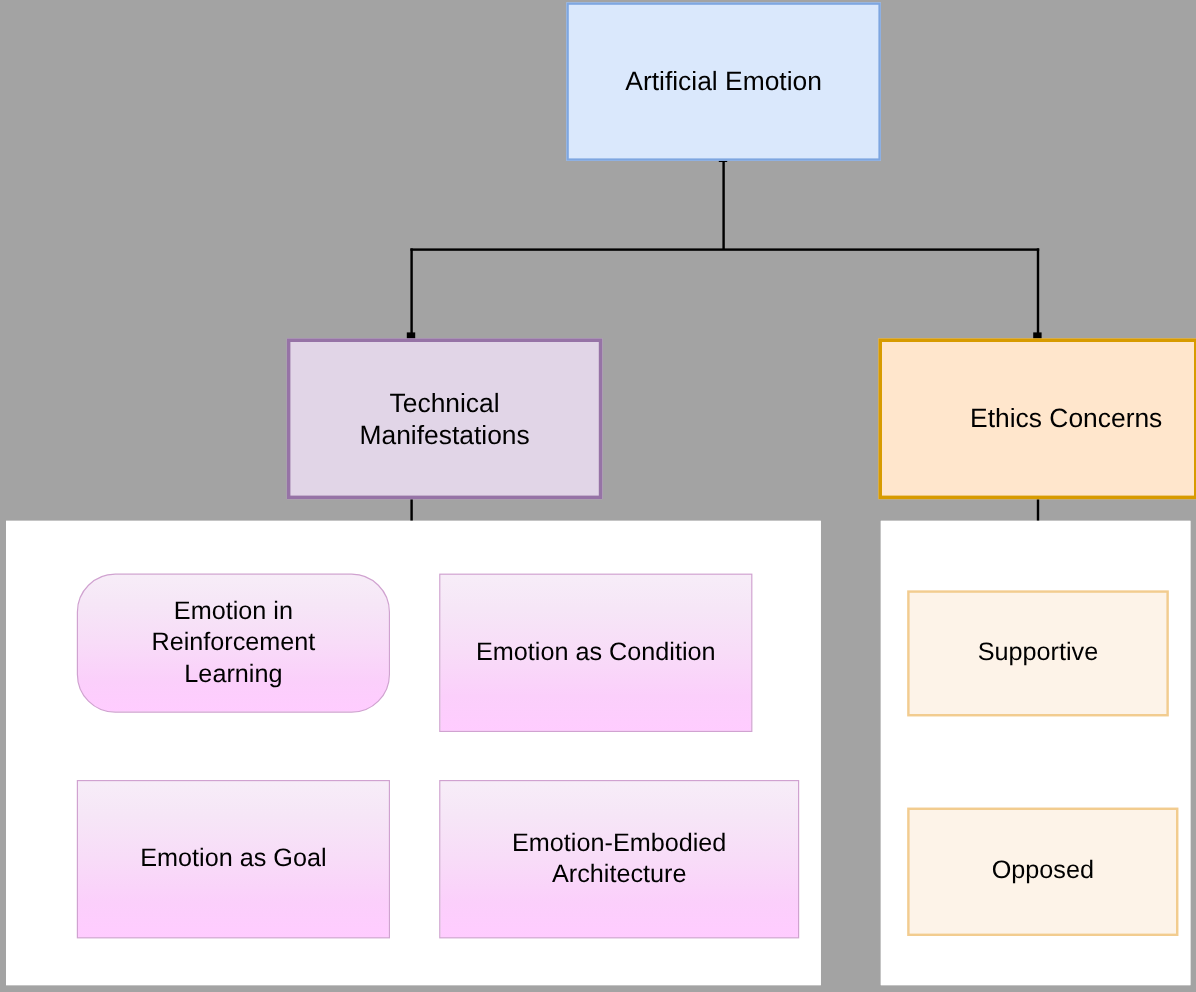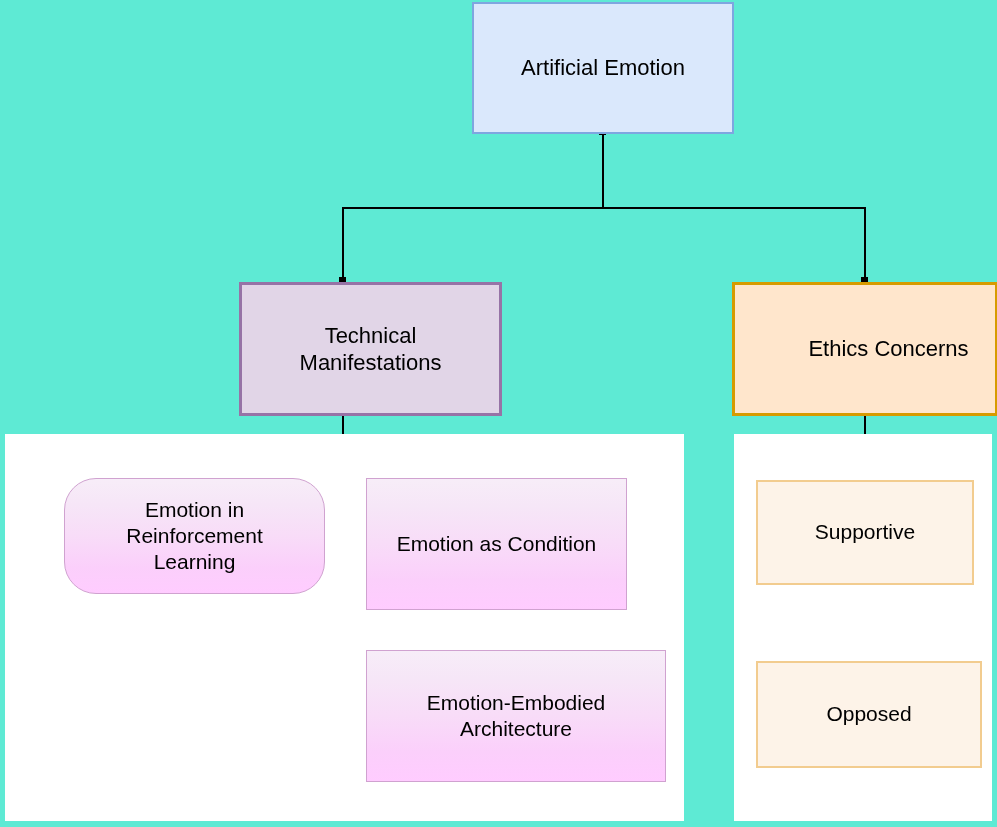--- a/index.html
+++ b/index.html
@@ -4,21 +4,21 @@
 <style>
   html, body {
     margin: 0;
     padding: 0;
     background: #000000;
   }
   #canvas {
     position: relative;
     width: 997px;
     height: 827px;
-    background: #5eead4;
+    background: #a3a3a3;
     font-family: "Liberation Sans", sans-serif;
     overflow: hidden;
   }
   .node {
     position: absolute;
     box-sizing: border-box;
     display: flex;
     align-items: center;
     justify-content: center;
     text-align: center;
@@ -105,20 +105,21 @@
     left: 366px;
     top: 650px;
     width: 300px;
     height: 132px;
   }
   
   .node-leaf-orange {
     background: #FDF3E8;
     border: 2px solid #F2CC8F;
     font-size: 21px;
+    margin-top: 12px;
   }
   .leaf-supportive {
     left: 756px;
     top: 480px;
     width: 218px;
     height: 105px;
   }
   .leaf-opposed {
     left: 756px;
     top: 661px;
@@ -170,20 +171,23 @@
   <div class="panel panel-ethics"></div>
 
   <div class="node node-leaf-pink leaf-rl">
     <span>Emotion in
 Reinforcement
 Learning</span>
   </div>
   <div class="node node-leaf-pink leaf-cond">
     <span>Emotion as Condition</span>
   </div>
+  <div class="node node-leaf-pink leaf-goal">
+    <span>Emotion as Goal</span>
+  </div>
   <div class="node node-leaf-pink leaf-arch">
     <span>Emotion-Embodied
 Architecture</span>
   </div>
 
   <div class="node node-leaf-orange leaf-supportive">
     <span>Supportive</span>
   </div>
   <div class="node node-leaf-orange leaf-opposed">
     <span>Opposed</span>

